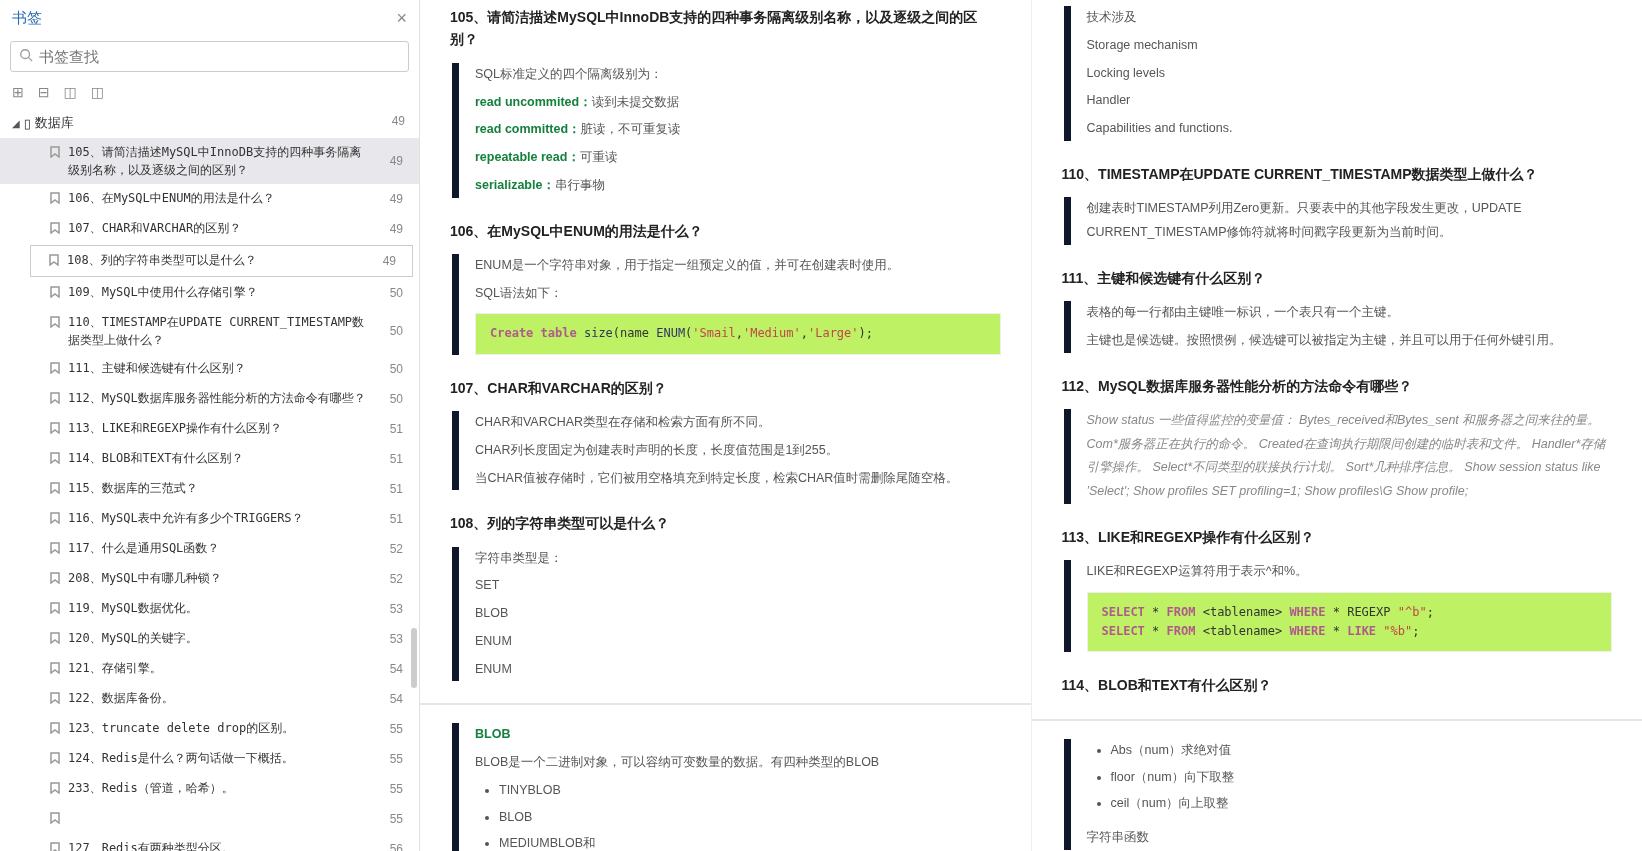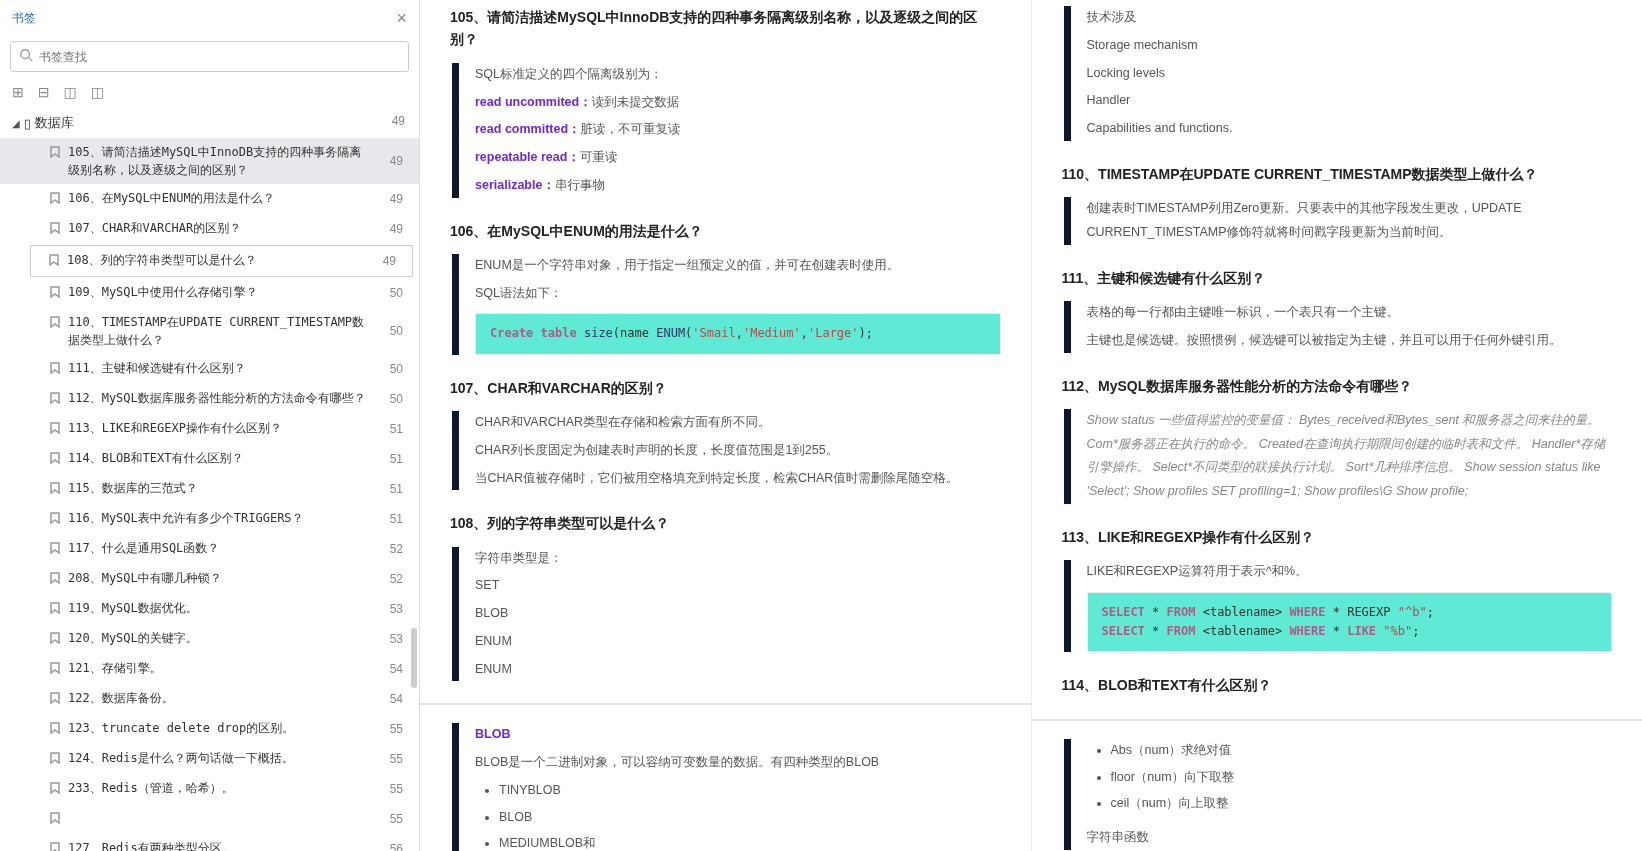--- a/index.html
+++ b/index.html
@@ -1,25 +1,25 @@
 <!DOCTYPE html>
 <html><head>
 <meta charset="utf-8">
 <style>
   * { box-sizing: border-box; margin: 0; padding: 0; }
   body { font-family: "Microsoft YaHei", "PingFang SC", Arial, sans-serif; background: #fff; color: #333; font-size: 13px; display: flex; height: 851px; overflow: hidden; }
   
   
   .sidebar { width: 420px; border-right: 1px solid #e0e0e0; display: flex; flex-direction: column; background: #fff; }
   .sidebar-header { display: flex; align-items: center; justify-content: space-between; padding: 8px 12px; }
-  .sidebar-title { color: #2b6cb0; font-size: 12px; }
+  .sidebar-title { color: #2b6cb0; font-size: 15px; }
   .close-x { color: #888; font-size: 18px; cursor: pointer; }
   .search-box { margin: 4px 10px 8px; border: 1px solid #ccc; border-radius: 3px; display: flex; align-items: center; padding: 6px 8px; }
   .search-box svg { width: 14px; height: 14px; fill: #999; margin-right: 6px; }
-  .search-box input { border: none; outline: none; flex: 1; font-size: 12px; color: #666; }
+  .search-box input { border: none; outline: none; flex: 1; font-size: 15px; color: #666; }
   .toolbar { display: flex; gap: 14px; padding: 4px 12px 8px; }
   .toolbar span { color: #888; font-size: 14px; cursor: pointer; }
   
   .tree { flex: 1; overflow-y: auto; position: relative; }
   .tree-root { display: flex; align-items: center; padding: 6px 12px; font-size: 13px; }
   .tree-root .arrow { font-size: 10px; margin-right: 4px; color: #555; }
   .tree-root .folder-icon { margin-right: 4px; }
   .page-col { position: absolute; right: 14px; top: 6px; color: #888; font-size: 12px; }
   
   .tree-item { display: flex; align-items: flex-start; padding: 5px 10px 5px 34px; font-size: 12px; line-height: 1.5; cursor: pointer; position: relative; }
@@ -34,23 +34,23 @@
   
   .content { flex: 1; display: flex; overflow: hidden; }
   .col { flex: 1; padding: 6px 30px 16px; overflow-y: hidden; }
   .col + .col { border-left: 1px solid #eee; }
   .col .divider { border-top: 2px solid #e5e5e5; margin: 18px -30px; }
   
   .q { margin-bottom: 22px; }
   .q h3 { font-size: 14px; font-weight: 700; color: #222; margin-bottom: 12px; line-height: 1.6; }
   .q .body { border-left: 7px solid #0f172a; padding-left: 16px; margin-left: 2px; color: #555; font-size: 12.5px; line-height: 1.9; }
   .q .body p { margin-bottom: 4px; }
-  .q .body strong { color: #6d28d9; }
-  
-  .codeblock { background: #5eead4; border: 1px solid #eee; padding: 10px 14px; margin: 8px 0; font-family: Consolas, monospace; font-size: 12px; white-space: pre; overflow-x: auto; color: #333; line-height: 1.6; }
+  .q .body strong { color: #15803d; }
+  
+  .codeblock { background: #bef264; border: 1px solid #eee; padding: 10px 14px; margin: 8px 0; font-family: Consolas, monospace; font-size: 12px; white-space: pre; overflow-x: auto; color: #333; line-height: 1.6; }
   .codeblock .kw { color: #b05a8c; font-weight: bold; }
   .codeblock .str { color: #c04848; }
   .codeblock .fn { color: #336; }
   
   ul.bullets { list-style: disc; padding-left: 24px; }
   ul.bullets li { margin-bottom: 3px; }
   
   .scrollbar-track { position: absolute; right: 2px; top: 0; width: 6px; height: 100%; }
   .scrollbar-thumb { position: absolute; right: 0; width: 6px; height: 60px; top: 520px; background: #ccc; border-radius: 3px; }
 </style>

